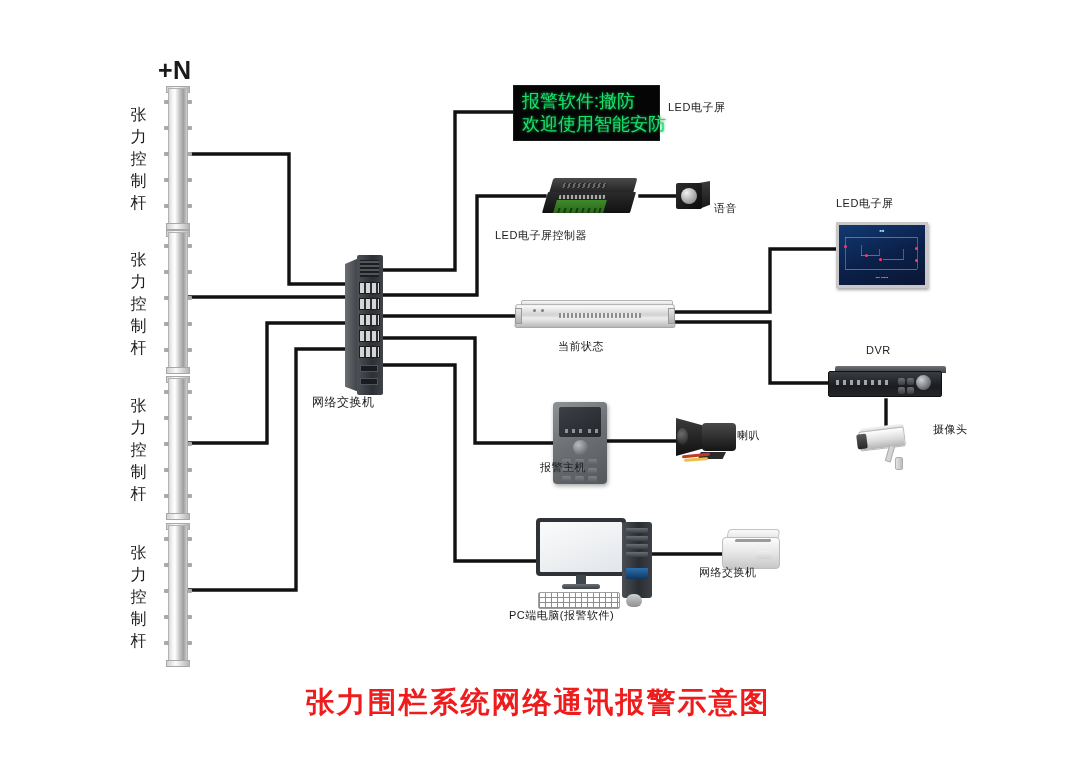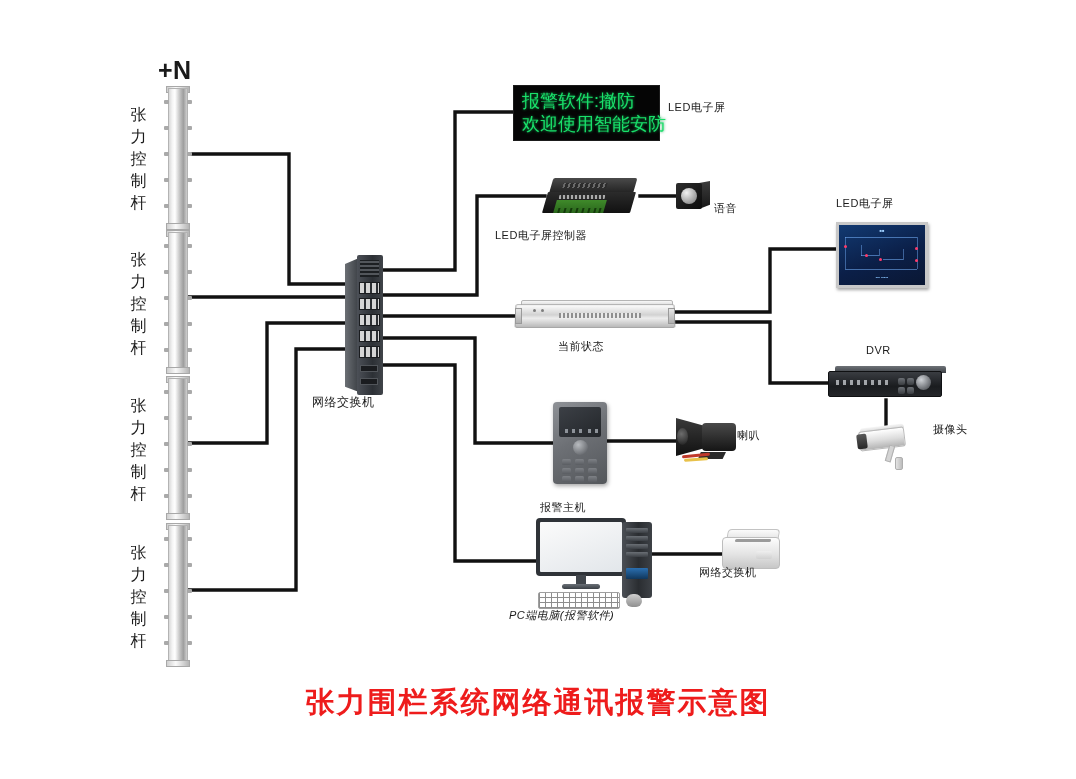--- a/index.html
+++ b/index.html
@@ -404,21 +404,21 @@
   <div class="key" style="left:9px;top:57px;"></div>
   <div class="key" style="left:22px;top:57px;"></div>
   <div class="key" style="left:35px;top:57px;"></div>
   <div class="key" style="left:9px;top:66px;"></div>
   <div class="key" style="left:22px;top:66px;"></div>
   <div class="key" style="left:35px;top:66px;"></div>
   <div class="key" style="left:9px;top:74px;"></div>
   <div class="key" style="left:22px;top:74px;"></div>
   <div class="key" style="left:35px;top:74px;"></div>
 </div>
-<div class="lbl" style="left:540px;top:500px;font-family:Liberation Serif, serif;">报警主机</div>
+<div class="lbl" style="left:540px;top:460px;font-family:Liberation Serif, serif;">报警主机</div>
 
 <div class="horn" style="left:676px;top:414px;">
   <div class="cone"></div>
   <div class="body"></div>
   <div class="cap"></div>
   <div class="foot"></div>
   <div class="wire"></div>
   <div class="wire2"></div>
 </div>
 <div class="lbl" style="left:737px;top:428px;">喇叭</div>
@@ -432,21 +432,21 @@
   <div class="tower">
     <div class="bay" style="top:6px;"></div>
     <div class="bay" style="top:14px;"></div>
     <div class="bay" style="top:22px;"></div>
     <div class="bay" style="top:30px;"></div>
     <div class="pnl"></div>
   </div>
   <div class="kbd"></div>
   <div class="mouse"></div>
 </div>
-<div class="lbl" style="left:509px;top:608px;font-style:italic;">PC端电脑(报警软件)</div>
+<div class="lbl" style="left:509px;top:608px;">PC端电脑(报警软件)</div>
 
 <div class="printer" style="left:722px;top:529px;">
   <div class="lid"></div>
   <div class="body"></div>
   <div class="slot"></div>
   <div class="pad"></div>
 </div>
 <div class="lbl" style="left:699px;top:565px;">网络交换机</div>
 
 <div id="title" style="top:683px;">张力围栏系统网络通讯报警示意图</div>

